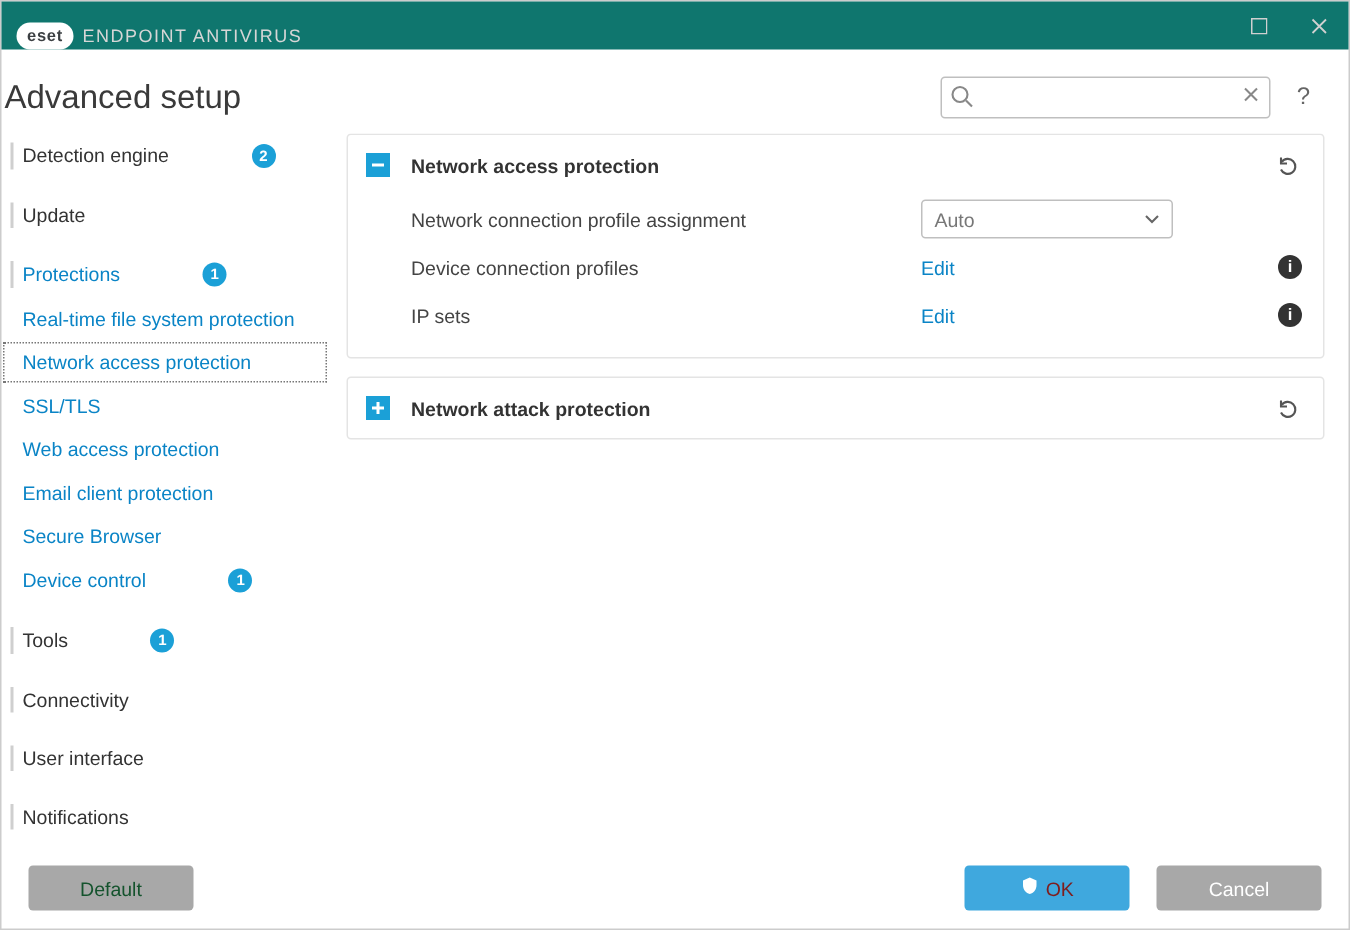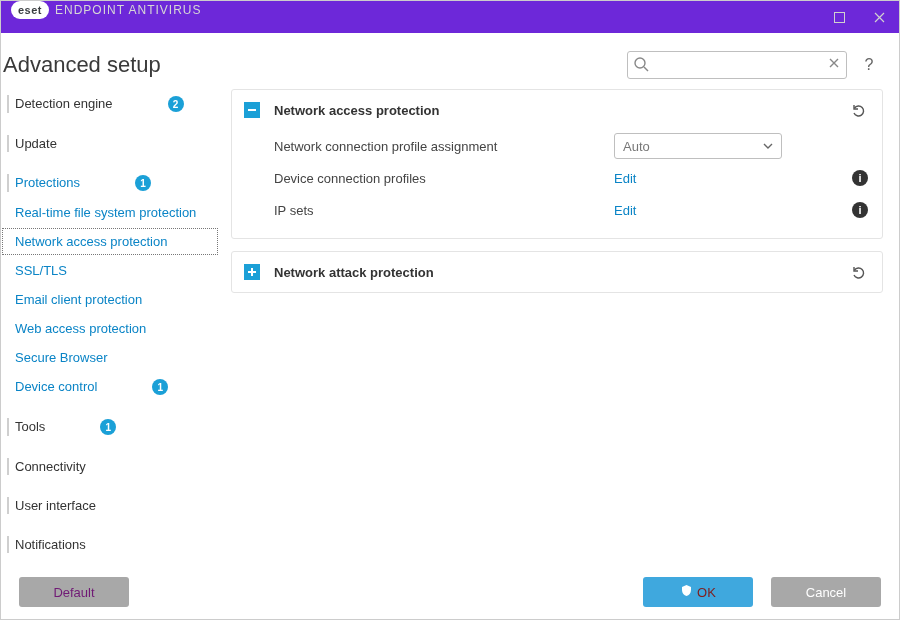--- a/index.html
+++ b/index.html
@@ -1,19 +1,19 @@
 <!DOCTYPE html>
 <html><head>
 <meta charset="utf-8">
 <style>
   * { box-sizing: border-box; }
   html, body { margin: 0; padding: 0; font-family: "Segoe UI", Arial, sans-serif; font-size: 13px; color: #333; background: #fff; }
   .window { width: 900px; height: 620px; display: flex; flex-direction: column; border: 1px solid #ccc; }
   
-  .titlebar { height: 32px; background: #6d28d9; display: flex; align-items: flex-start; padding: 0 0 0 10px; color: #eaeaea; }
+  .titlebar { height: 32px; background: #0f766e; display: flex; align-items: flex-end; padding: 0 0 0 10px; color: #eaeaea; }
   .brand-logo { display: inline-flex; align-items: center; }
   .brand-pill { background: #fff; color: #3b3f42; border-radius: 10px; padding: 0 7px; font-weight: 700; font-size: 11px; letter-spacing: 0.5px; margin-right: 6px; height: 18px; display:inline-flex; align-items:center; }
   .brand-text { font-size: 12px; letter-spacing: 1px; color: #d6d6d6; }
   .titlebar-spacer { flex: 1; }
   .titlebar-btn { width: 40px; height: 32px; display: flex; align-items: center; justify-content: center; color: #d0d0d0; cursor: pointer; }
   
   .header { display: flex; align-items: center; padding: 18px 18px 10px 2px; }
   .page-title { font-size: 22px; color: #3a3a3a; font-weight: 400; }
   .header-spacer { flex: 1; }
   .search-wrap { position: relative; width: 220px; height: 28px; }
@@ -44,21 +44,21 @@
   .row-label { flex: 0 0 340px; color: #444; font-size: 13px; }
   .row-ctrl { flex: 0 0 200px; }
   .row-tail { flex: 1; display: flex; justify-content: flex-end; align-items: center; }
   .info-icon { width: 16px; height: 16px; border-radius: 50%; background: #333; color: #fff; font-size: 11px; font-weight: 700; display: inline-flex; align-items: center; justify-content: center; cursor: pointer; }
   .dd { width: 168px; height: 26px; border: 1px solid #bfbfbf; border-radius: 3px; display: flex; align-items: center; padding: 0 8px; color: #777; background: #fff; cursor: pointer; justify-content: space-between; }
   .dd-chevron { color: #666; }
   .edit-link { color: #0a84c6; cursor: pointer; }
   
   .footer { height: 54px; display: flex; align-items: center; padding: 0 18px; }
   .btn { height: 30px; min-width: 110px; border-radius: 3px; display: inline-flex; align-items: center; justify-content: center; cursor: pointer; font-size: 13px; padding: 0 18px; }
-  .btn-default { background: #a8a8a8; color: #701a75; }
+  .btn-default { background: #a8a8a8; color: #14532d; }
   .btn-ok { background: #3fa8de; color: #7f1d1d; }
   .btn-ok .shield { margin-right: 4px; }
   .btn-cancel { background: #a8a8a8; color: #fff; }
   .footer-spacer { flex: 1; }
   .btn + .btn { margin-left: 18px; }
 </style>
 </head>
 <body>
 
 <div class="window">
@@ -122,24 +122,24 @@
       <div class="side-item link side-sub">
         <span>Real-time file system protection</span>
       </div>
       <div class="side-item link side-sub selected selected-box">
         <span>Network access protection</span>
       </div>
       <div class="side-item link side-sub">
         <span>SSL/TLS</span>
       </div>
       <div class="side-item link side-sub">
+        <span>Web access protection</span>
+      </div>
+      <div class="side-item link side-sub">
         <span>Email client protection</span>
-      </div>
-      <div class="side-item link side-sub">
-        <span>Web access protection</span>
       </div>
       <div class="side-item link side-sub">
         <span>Secure Browser</span>
       </div>
       <div class="side-item link side-sub">
         <span>Device control</span>
         <span class="badge">1</span>
       </div>
       <div class="side-gap"></div>
       <div class="side-item top">

